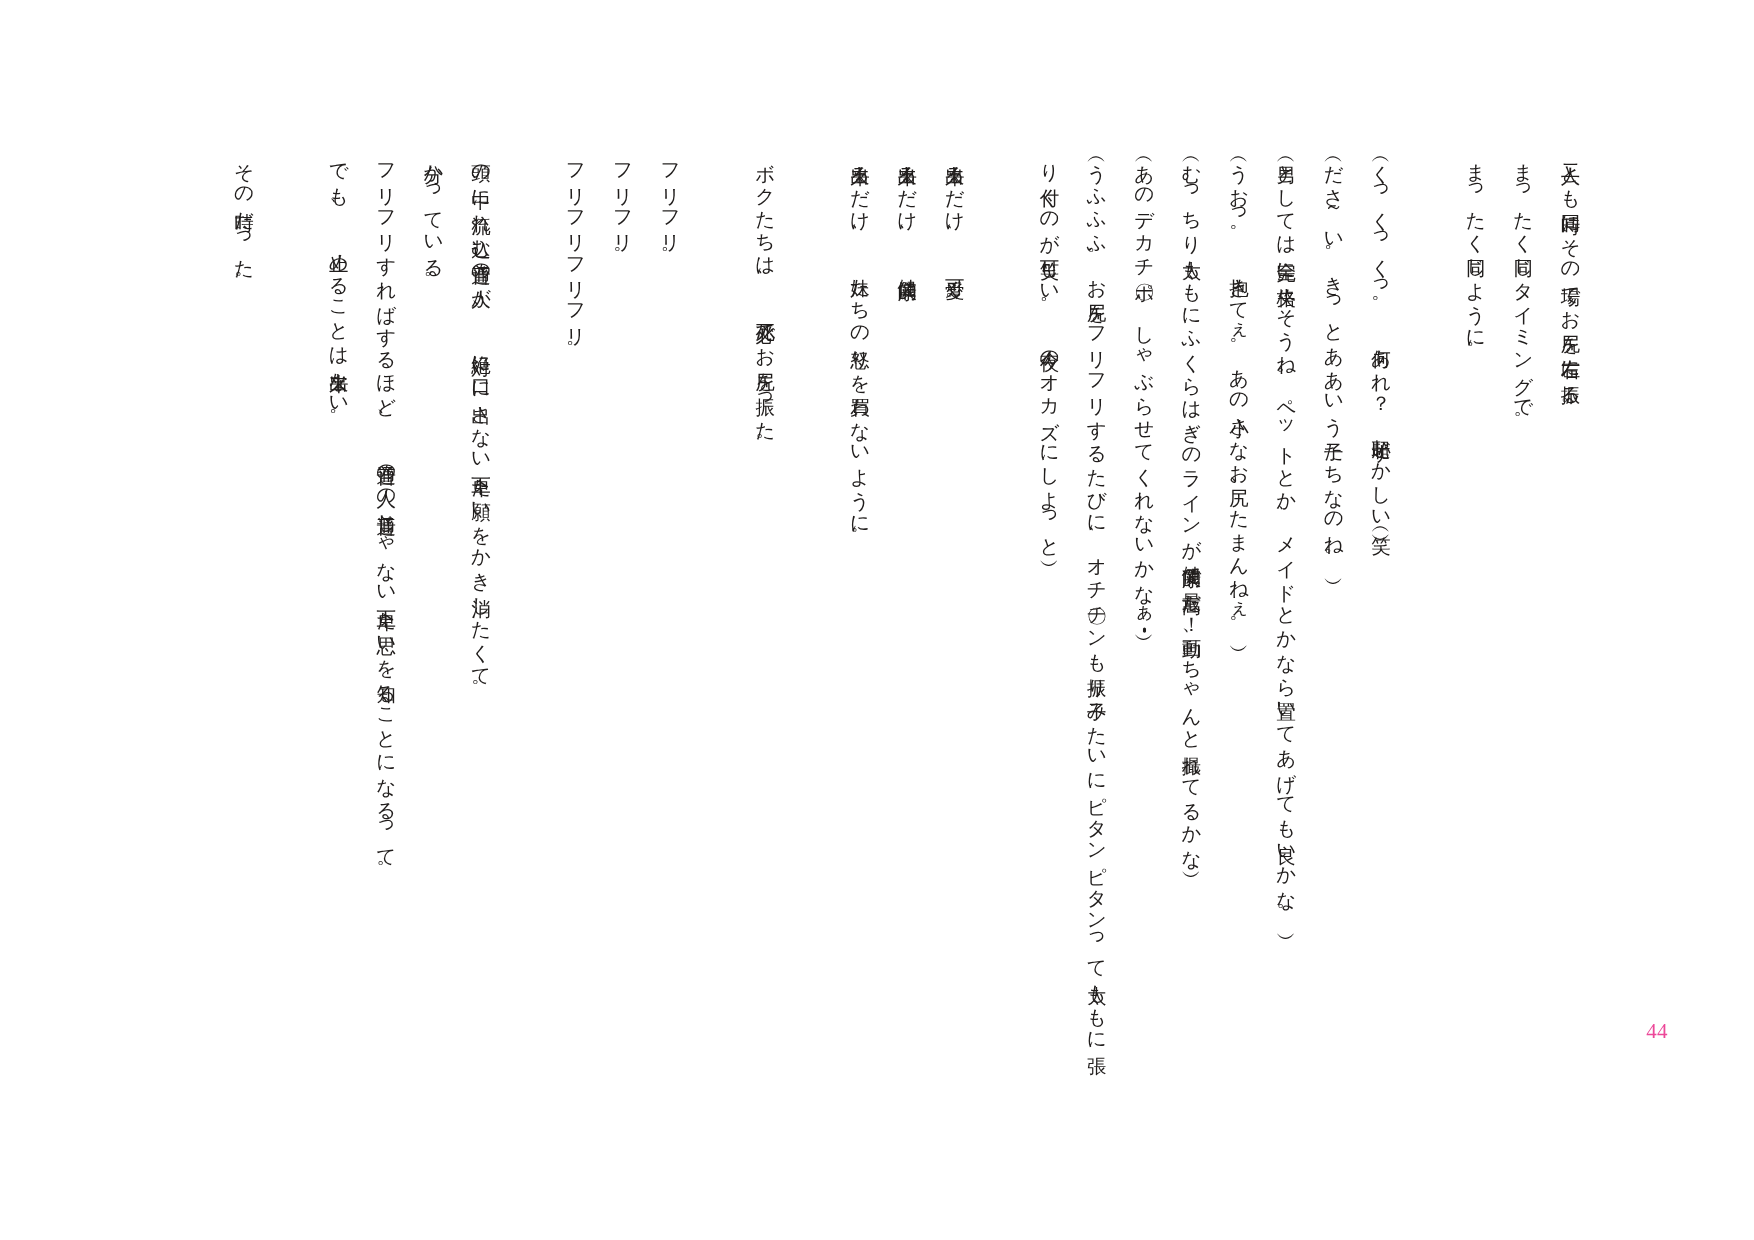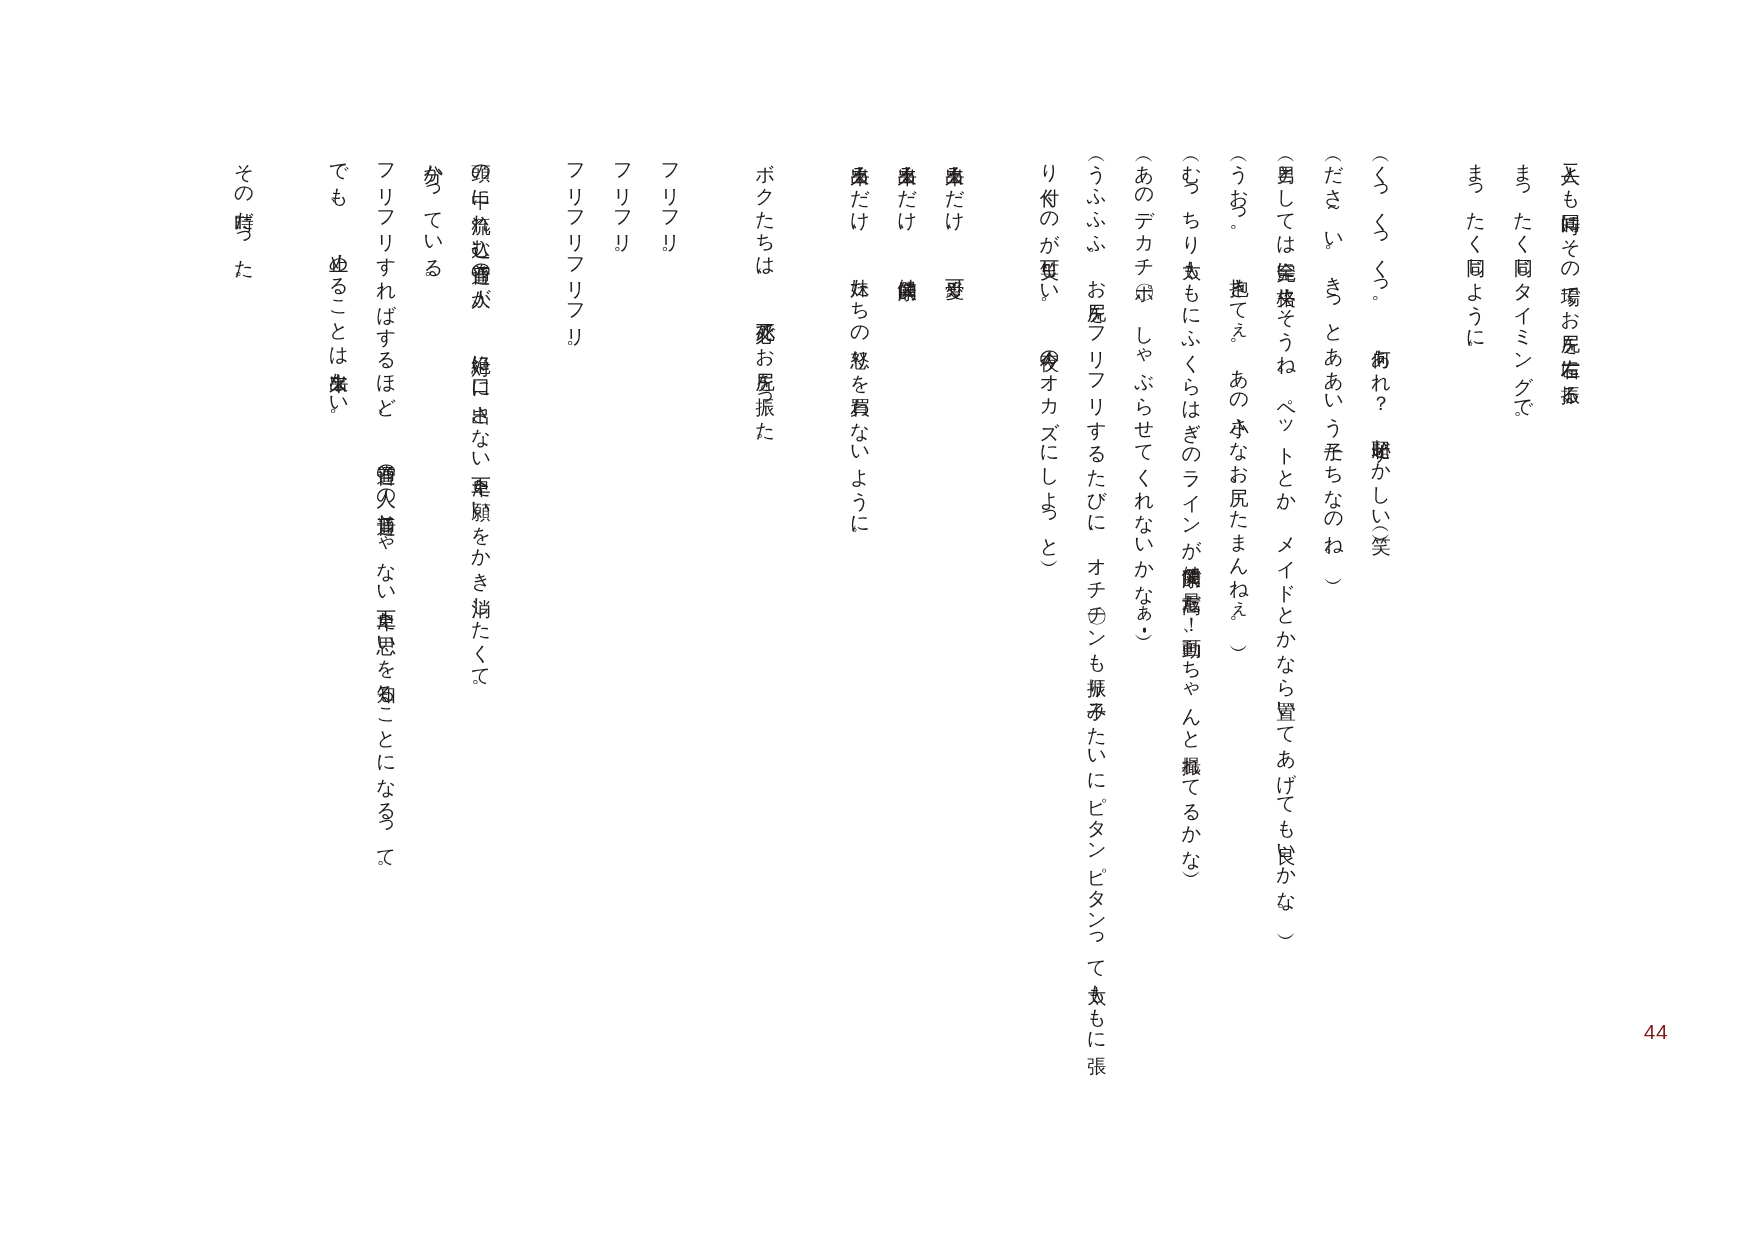--- a/index.html
+++ b/index.html
@@ -36,22 +36,22 @@
     letter-spacing: 0.06em;
     color: #201d1c;
     white-space: pre-wrap;
   }
 
   .page-number {
     position: absolute;
     right: 86px;
     bottom: 196px;
     font-size: 21px;
-    color: #7f1d1d;
-    font-family: Liberation Sans, sans-serif;
+    color: #ec4899;
+    font-family: Liberation Serif, serif;
     letter-spacing: 0.02em;
   }
 </style>
 </head>
 <body>
 
 <div class="page">
 
   <div class="vtext">二人とも同時にその場でお尻を左右に振る。
 まったく同じタイミングで。

